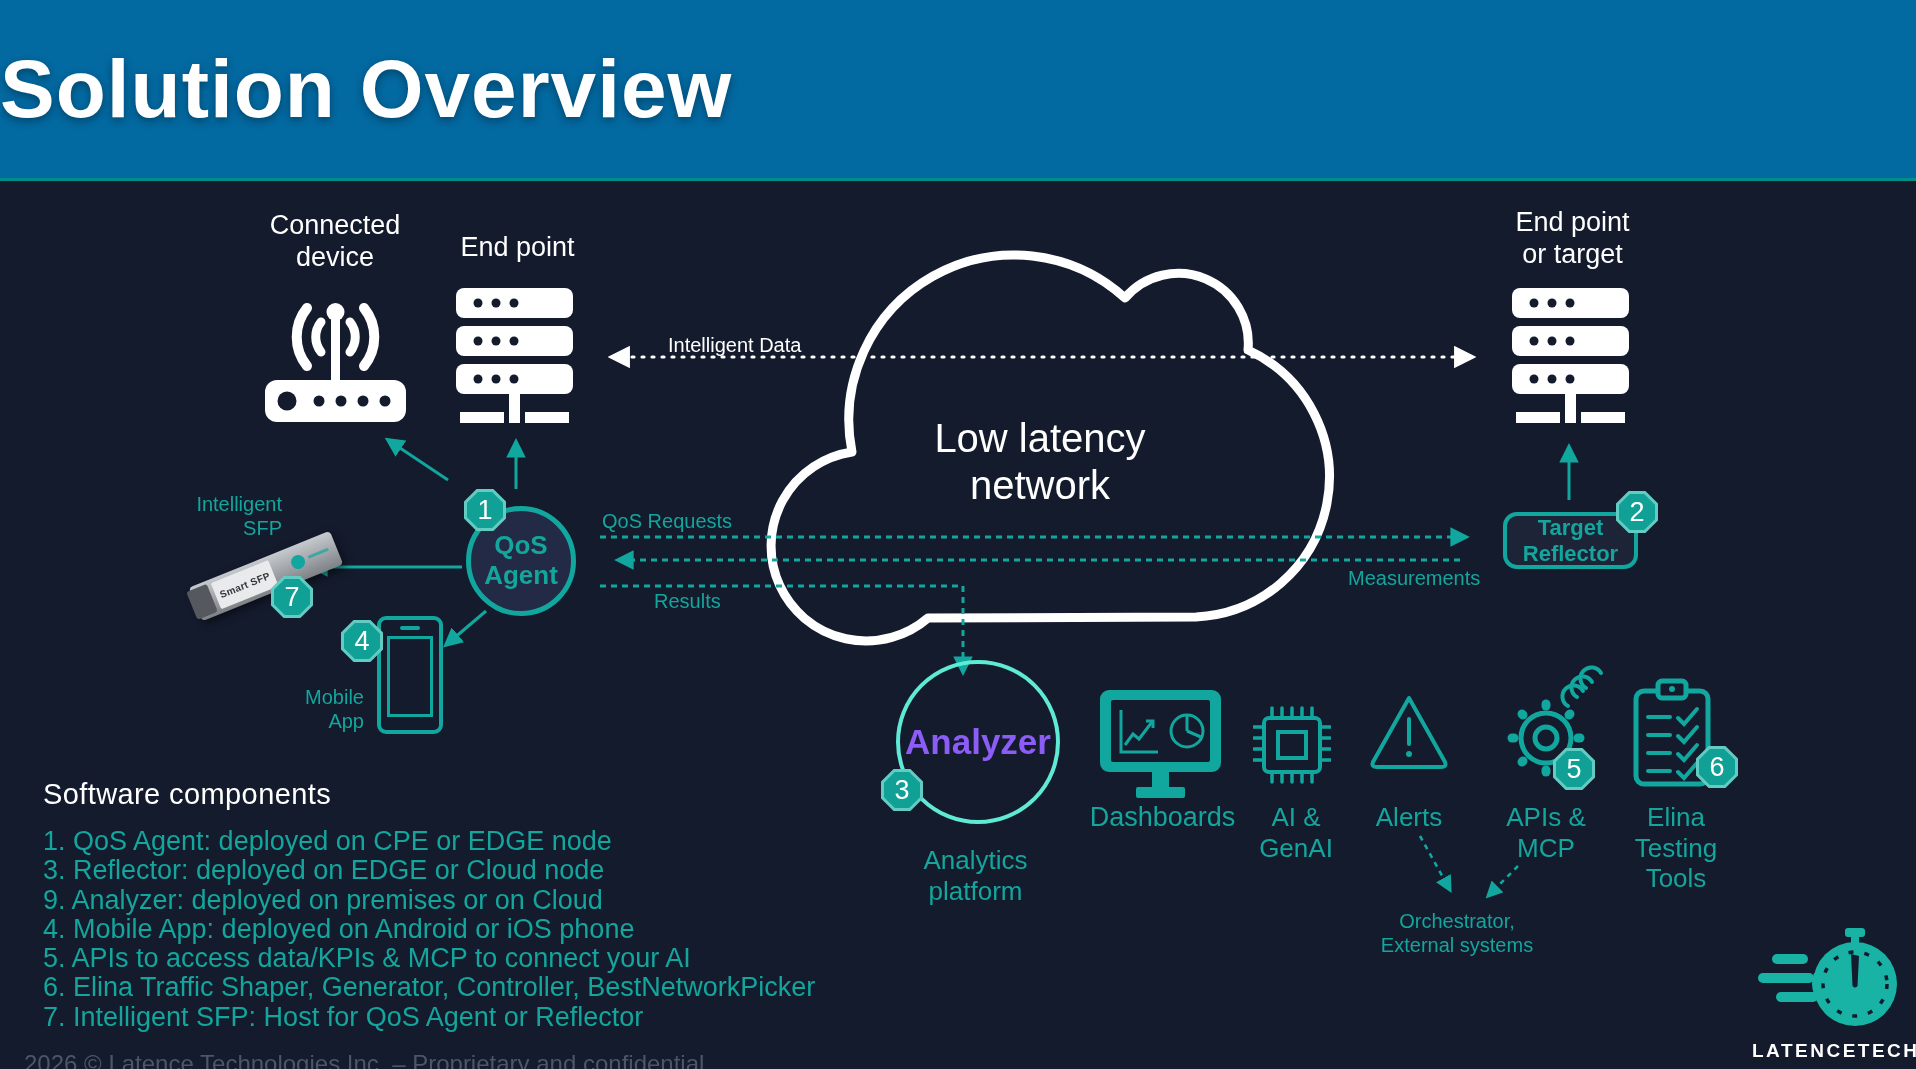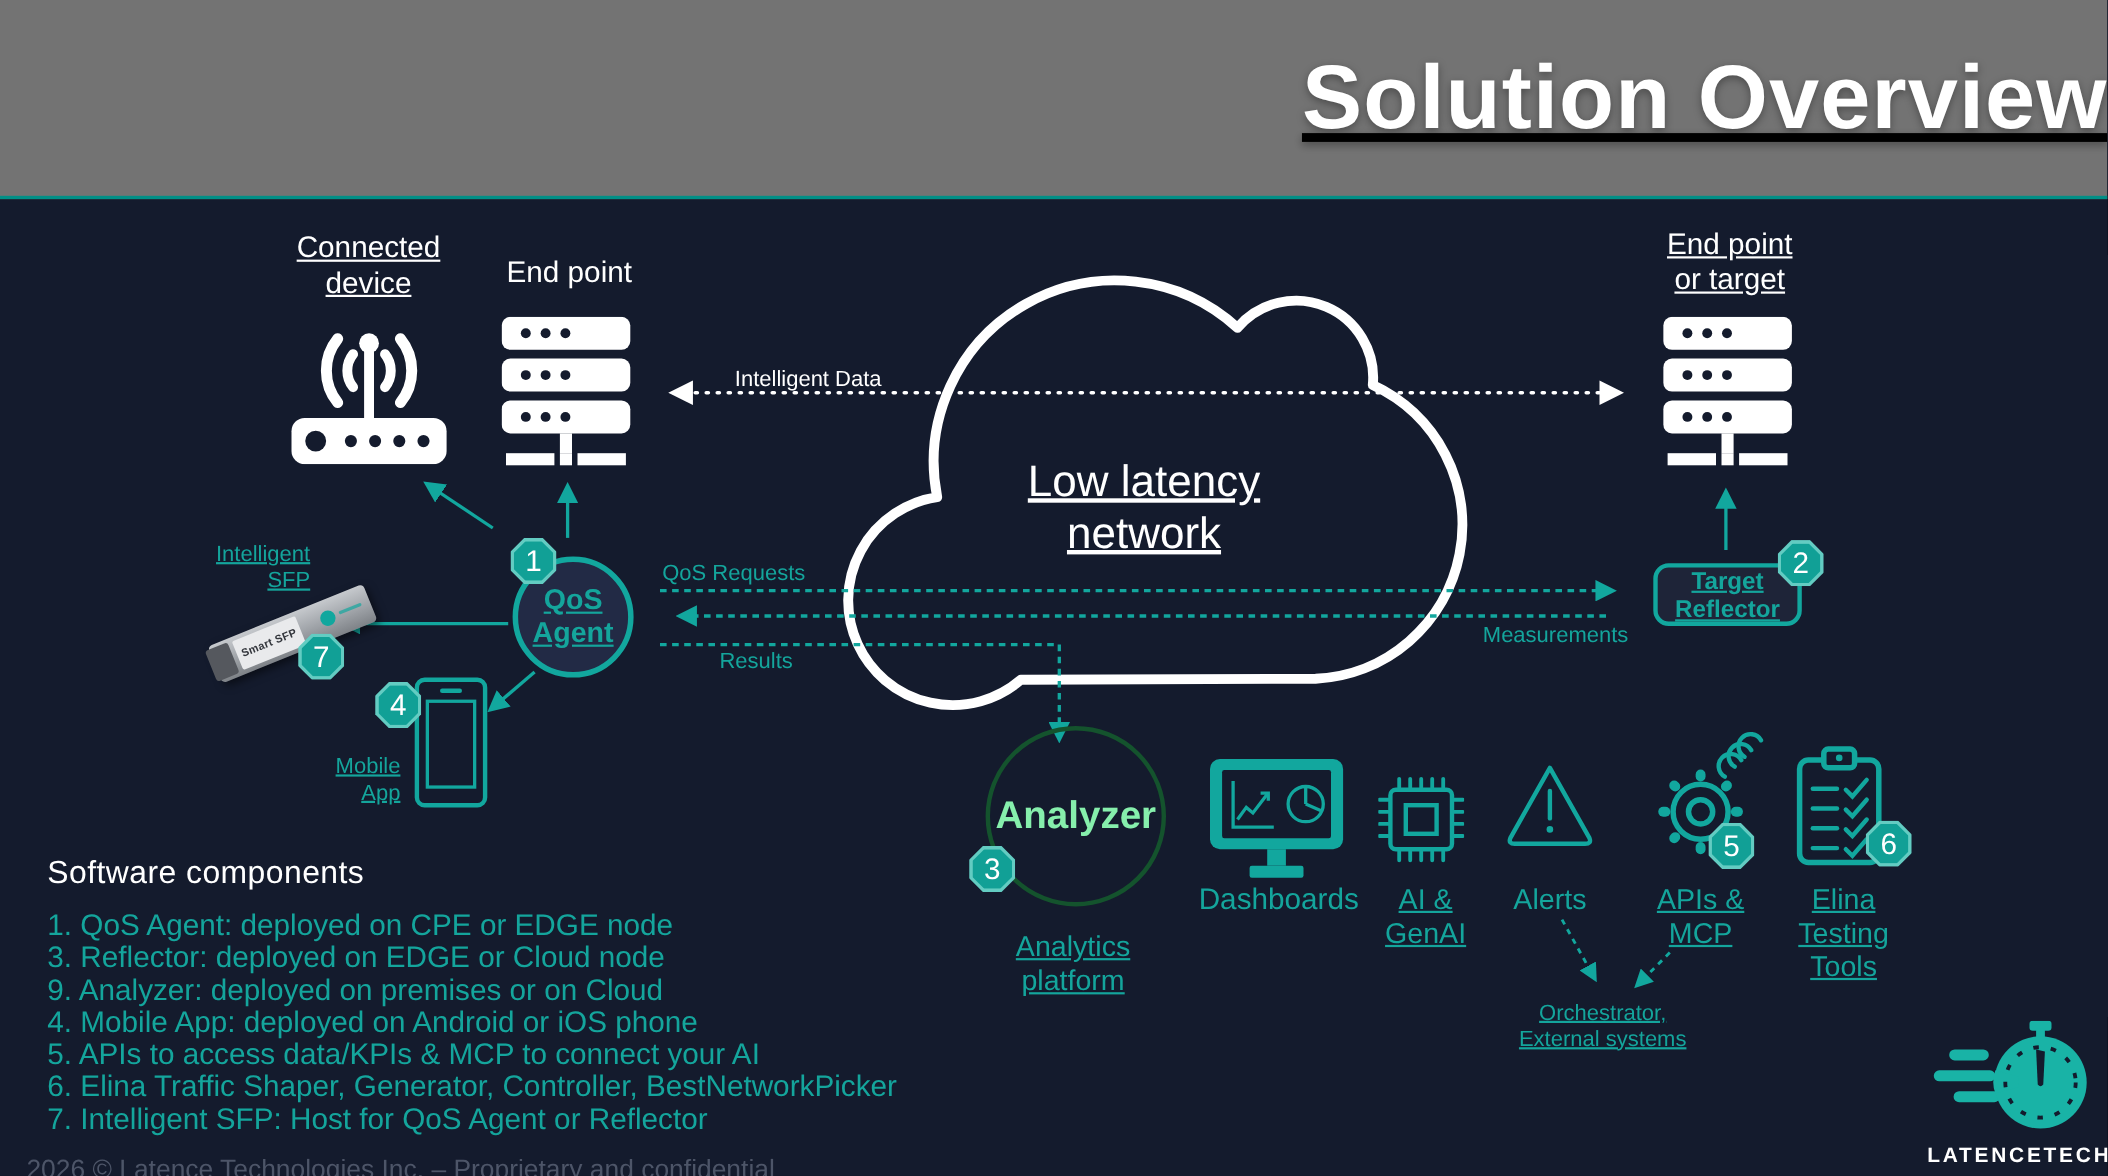--- a/index.html
+++ b/index.html
@@ -4,30 +4,29 @@
 <style>
   html,body{margin:0;padding:0;background:#0b101f;}
   .slide{
     position:relative;width:1916px;height:1069px;overflow:hidden;
     background:#141B2D;font-family:"Liberation Sans",sans-serif;
     -webkit-font-smoothing:antialiased;
   }
   
   .header{
     position:absolute;left:0;top:0;width:100%;height:178px;
-    background:#737373;display:flex;align-items:center;justify-content:flex-end;
+    background:#0369a1;display:flex;align-items:center;justify-content:flex-start;
     border-bottom:3px solid #008f86;
-    text-decoration:underline;
   }
   .header h1{
     margin:0;color:#ffffff;font-size:82px;font-weight:700;letter-spacing:1px;
     text-shadow:0 3px 8px rgba(0,0,0,.35);
   }
   
-  .ml{white-space:pre-line;text-decoration:underline;}
+  .ml{white-space:pre-line;}
   .lbl{position:absolute;color:#ffffff;text-align:center;line-height:1.18;}
   .tlbl{position:absolute;color:#14A59C;text-align:center;line-height:1.18;}
   .flow-lbl{position:absolute;color:#14A59C;font-size:20px;}
   .wires{position:absolute;left:0;top:0;}
   .icon-abs{position:absolute;}
   
   .badge{
     position:absolute;width:42px;height:42px;
     clip-path:polygon(30% 0%,70% 0%,100% 30%,100% 70%,70% 100%,30% 100%,0% 70%,0% 30%);
     background:#63CCC2;display:flex;align-items:center;justify-content:center;z-index:6;
@@ -41,23 +40,23 @@
   
   .qos-circle{
     position:absolute;left:466px;top:506px;width:110px;height:110px;border-radius:50%;
     background:#222A45;border:5px solid #12A79E;box-sizing:border-box;
     display:flex;align-items:center;justify-content:center;z-index:5;
     color:#14A59C;font-size:26px;font-weight:700;text-align:center;line-height:1.15;
   }
   
   .analyzer-circle{
     position:absolute;left:896px;top:660px;width:164px;height:164px;border-radius:50%;
-    border:4px solid #14532d;box-sizing:border-box;
+    border:4px solid #5eead4;box-sizing:border-box;
     display:flex;align-items:center;justify-content:center;z-index:5;
-    color:#86efac;font-size:35px;font-weight:700;
+    color:#8b5cf6;font-size:35px;font-weight:700;
   }
   
   .reflector-box{
     position:absolute;left:1503px;top:512px;width:135px;height:57px;border-radius:14px;
     background:#1E2438;border:4px solid #12A79E;box-sizing:border-box;
     display:flex;align-items:center;justify-content:center;z-index:5;
     color:#14A59C;font-size:22px;font-weight:700;text-align:center;line-height:1.15;
   }
   
   .phone{

